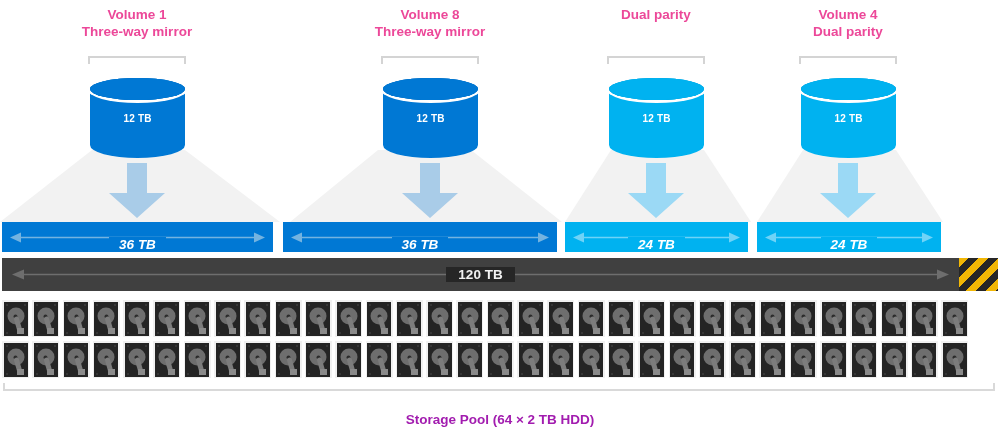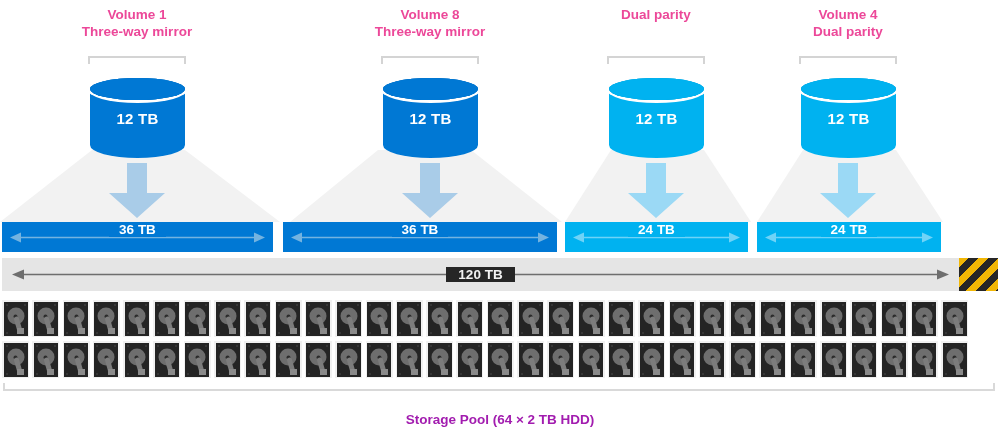--- a/index.html
+++ b/index.html
@@ -20,32 +20,32 @@
 
   
   .funnel{position:absolute;}
 
   
   .cyl{position:absolute;}
   .cyl .body{position:absolute;left:0;right:0;top:11px;bottom:0;border-radius:0 0 50% 50%/0 0 13px 13px;}
   .cyl .top{position:absolute;left:0;right:0;top:0;height:22px;border-radius:50%;box-shadow:0 0 0 3px #ffffff;}
   .cyl .cap{position:absolute;left:0;right:0;top:0;height:22px;border-radius:50%;}
   .cyl .label{position:absolute;left:0;right:0;top:50%;transform:translateY(-46%);
-    text-align:center;color:#ffffff;font-size:15px;font-weight:700;letter-spacing:.2px;}
+    text-align:center;color:#ffffff;font-size:10px;font-weight:700;letter-spacing:.2px;}
 
   
   .darrow{position:absolute;}
 
   
-  .capbar{position:absolute;height:30px;display:flex;align-items:flex-start;justify-content:center;}
+  .capbar{position:absolute;height:30px;display:flex;align-items:flex-end;justify-content:center;font-style:italic;}
   .capbar .txt{position:relative;z-index:3;color:#ffffff;font-size:13.5px;font-weight:700;padding:0 10px;}
   .capbar .arrowline{position:absolute;left:8px;right:8px;top:50%;height:11px;margin-top:-5.5px;z-index:1;}
 
   
-  .poolbar{position:absolute;background:#e5e5e5;display:flex;align-items:center;justify-content:center;}
+  .poolbar{position:absolute;background:#404040;display:flex;align-items:center;justify-content:center;}
   .poolbar .txt{position:relative;z-index:3;color:#f2f2f2;font-size:13.5px;font-weight:700;padding:0 12px;background:#262626;}
   .poolbar .arrowline{position:absolute;left:10px;right:10px;top:50%;height:11px;margin-top:-5.5px;z-index:1;}
   .hazard{position:absolute;
     background:repeating-linear-gradient(135deg,#f2b705 0 7px,#262626 7px 14px);}
 
   
   .hddwrap{position:absolute;display:flex;flex-direction:column;gap:4px;}
   .hddrow{display:flex;gap:3.3px;}
   .hdd{width:27px;height:37px;background:#f1f1f1;padding:1.5px;box-sizing:border-box;flex:0 0 auto;}
   .hdd .case{position:relative;width:100%;height:100%;background:#242424;}

